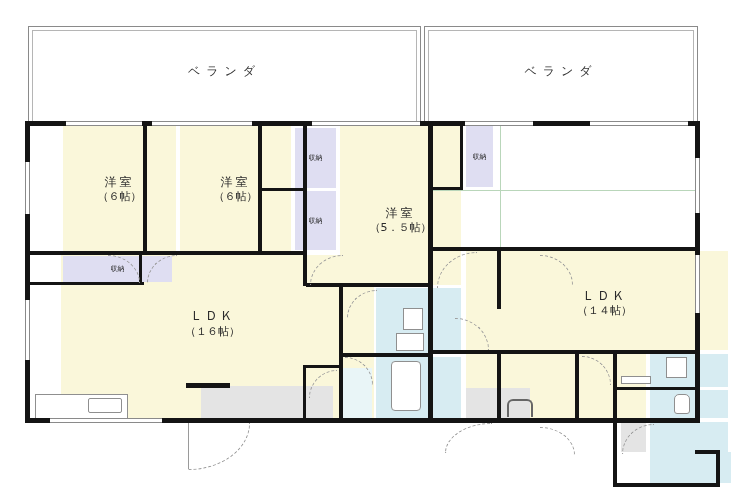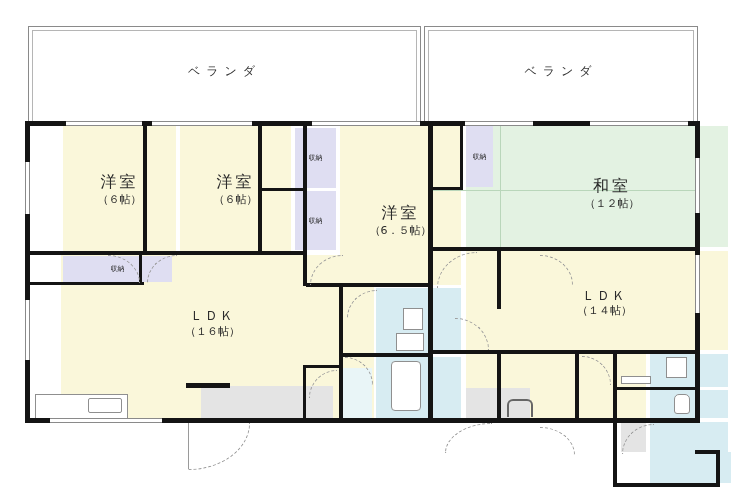--- a/index.html
+++ b/index.html
@@ -20,21 +20,21 @@
   
   .win-h{position:absolute;height:5px;background:#fff;border-top:1px solid #8a8a8a;border-bottom:1px solid #8a8a8a;box-sizing:border-box;}
   .win-v{position:absolute;width:5px;background:#fff;border-left:1px solid #8a8a8a;border-right:1px solid #8a8a8a;box-sizing:border-box;}
   
   .balcony{position:absolute;background:#fff;border:1px solid #8a8a8a;box-sizing:border-box;
            display:flex;justify-content:center;align-items:flex-start;}
   .balcony::after{content:"";position:absolute;left:3px;top:3px;right:3px;bottom:0;border:1px solid #b5b5b5;border-bottom:none;}
   .balcony .blabel{margin-top:36px;font-size:12px;letter-spacing:6px;color:#333;}
   
   .lbl{text-align:center;line-height:1.35;pointer-events:none;}
-  .lbl .nm{display:block;font-size:16px;letter-spacing:3px;}
+  .lbl .nm{display:block;font-size:12px;letter-spacing:3px;}
   .lbl .sz{display:block;font-size:11px;letter-spacing:0px;}
   .ldk .nm{font-size:13px;letter-spacing:2px;}
   .closet-lbl{position:absolute;width:100%;text-align:center;font-size:7px;color:#222;letter-spacing:0;}
   
   .arc{position:absolute;box-sizing:border-box;}
   .arc-tl{border-top:1px dashed #9a9a9a;border-left:1px dashed #9a9a9a;border-top-left-radius:100% 100%;}
   .arc-tr{border-top:1px dashed #9a9a9a;border-right:1px dashed #9a9a9a;border-top-right-radius:100% 100%;}
   .arc-br{border-bottom:1px dashed #9a9a9a;border-right:1px dashed #9a9a9a;border-bottom-right-radius:100% 100%;}
   
   .fix{position:absolute;background:#fff;border:1px solid #8f8f8f;box-sizing:border-box;}
@@ -66,21 +66,21 @@
   </div>
   <div class="room yellow" style="left:147px;top:126px;width:111px;height:127px;">
     <div class="lbl">
       <span class="nm">洋室</span>
       <span class="sz">（６帖）</span>
     </div>
   </div>
   <div class="room yellow" style="left:307px;top:126px;width:121px;height:159px;">
     <div class="lbl" style="margin-top:30px;">
       <span class="nm">洋室</span>
-      <span class="sz">（6．５帖）</span>
+      <span class="sz">（5．５帖）</span>
     </div>
   </div>
 
   <div class="room lav" style="left:262px;top:128px;width:41px;height:60px;">
     <span class="closet-lbl">収納</span>
   </div>
   <div class="room lav" style="left:262px;top:191px;width:41px;height:59px;">
     <span class="closet-lbl">収納</span>
   </div>
   <div class="room lav" style="left:30px;top:256px;width:109px;height:26px;">
@@ -90,26 +90,20 @@
   <div class="room cyan" style="left:343px;top:288px;width:85px;height:65px;"></div>
   <div class="room cyan" style="left:343px;top:357px;width:85px;height:61px;"></div>
   <div class="room cyan2" style="left:306px;top:368px;width:33px;height:50px;"></div>
   <div class="room gray" style="left:168px;top:386px;width:132px;height:32px;"></div>
   <div class="fix" style="left:35px;top:394px;width:93px;height:25px;"></div>
   <div class="fix" style="left:88px;top:398px;width:34px;height:15px;border-radius:2px;"></div>
   <div class="fix" style="left:403px;top:308px;width:20px;height:22px;"></div>
   <div class="fix" style="left:396px;top:333px;width:28px;height:18px;"></div>
   <div class="fix" style="left:391px;top:361px;width:30px;height:50px;border-radius:4px;"></div>
 
-  <div class="room green" style="left:433px;top:126px;width:262px;height:121px;">
-    <div class="lbl" style="margin-top:14px;margin-left:30px;z-index:2;">
-      <span class="nm">和室</span>
-      <span class="sz">（１２帖）</span>
-    </div>
-  </div>
   <div class="tatami" style="left:433px;top:190px;width:262px;height:1px;"></div>
   <div class="tatami" style="left:500px;top:126px;width:1px;height:121px;"></div>
   <div class="room lav" style="left:433px;top:126px;width:27px;height:61px;">
     <span class="closet-lbl">収納</span>
   </div>
 
   <div class="room yellow" style="left:433px;top:251px;width:262px;height:99px;">
     <div class="lbl ldk" style="margin-top:5px;margin-left:15px;">
       <span class="nm">ＬＤＫ</span>
       <span class="sz">（１４帖）</span>

